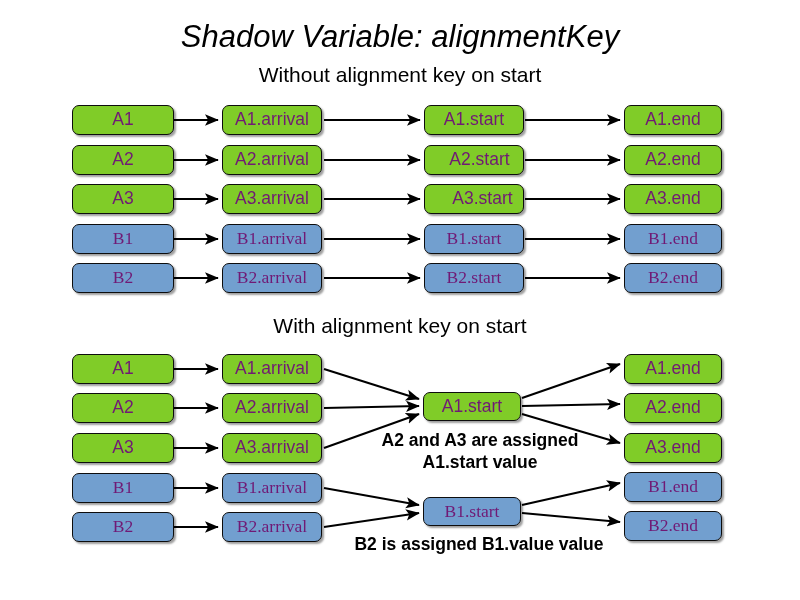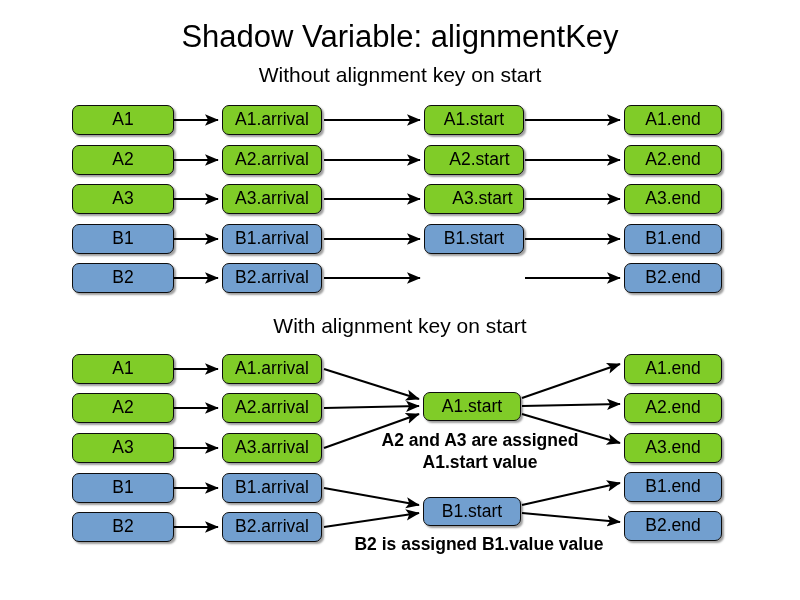--- a/index.html
+++ b/index.html
@@ -28,20 +28,21 @@
   .title {
     position: absolute;
     left: 0;
     top: 18px;
     width: 800px;
     text-align: center;
     font-size: 31px;
     line-height: 38px;
     font-weight: 400;
     letter-spacing: 0px;
+    font-style: italic;
   }
   .subtitle {
     position: absolute;
     left: 0;
     width: 800px;
     text-align: center;
     font-size: 21px;
     line-height: 26px;
     font-weight: 400;
   }
@@ -62,27 +63,27 @@
   .node {
     position: absolute;
     box-sizing: border-box;
     border: 1.6px solid #0d0d0d;
     border-radius: 7px;
     display: flex;
     align-items: center;
     justify-content: center;
     font-size: 17.5px;
     line-height: 1;
-    color: #000000;
+    color: #701a75;
     box-shadow: 2px 2px 2px rgba(0,0,0,0.38);
     white-space: nowrap;
     user-select: none;
   }
   .node.green { background: #80cc28; }
-  .node.blue  { background: #729fcf; }
+  .node.blue  { background: #729fcf; font-family: Liberation Serif, serif; }
 
   
   #arrows {
     position: absolute;
     left: 0; top: 0;
     width: 800px;
     height: 600px;
     pointer-events: none;
   }
 </style>
@@ -159,20 +160,21 @@
   <div class="node green" style="left:222px; top:105px; width:100px; height:30px;">A1.arrival</div>
   <div class="node green" style="left:222px; top:145px; width:100px; height:30px;">A2.arrival</div>
   <div class="node green" style="left:222px; top:184px; width:100px; height:30px;">A3.arrival</div>
   <div class="node blue" style="left:222px; top:224px; width:100px; height:30px;">B1.arrival</div>
   <div class="node blue" style="left:222px; top:263px; width:100px; height:30px;">B2.arrival</div>
 
   <div class="node green" style="left:424px; top:105px; width:100px; height:30px;">A1.start</div>
   <div class="node green" style="left:424px; top:145px; width:100px; height:30px;padding-left:11px;">A2.start</div>
   <div class="node green" style="left:424px; top:184px; width:100px; height:30px;padding-left:17px;">A3.start</div>
   <div class="node blue" style="left:424px; top:224px; width:100px; height:30px;">B1.start</div>
+  <div class="node blue" style="left:424px; top:263px; width:100px; height:30px;">B2.start</div>
 
   <div class="node green" style="left:624px; top:105px; width:98px; height:30px;">A1.end</div>
   <div class="node green" style="left:624px; top:145px; width:98px; height:30px;">A2.end</div>
   <div class="node green" style="left:624px; top:184px; width:98px; height:30px;">A3.end</div>
   <div class="node blue" style="left:624px; top:224px; width:98px; height:30px;">B1.end</div>
   <div class="node blue" style="left:624px; top:263px; width:98px; height:30px;">B2.end</div>
 
   <div class="node green" style="left:72px;  top:354px; width:102px; height:30px;">A1</div>
   <div class="node green" style="left:72px;  top:393px; width:102px; height:30px;">A2</div>
   <div class="node green" style="left:72px;  top:433px; width:102px; height:30px;">A3</div>

